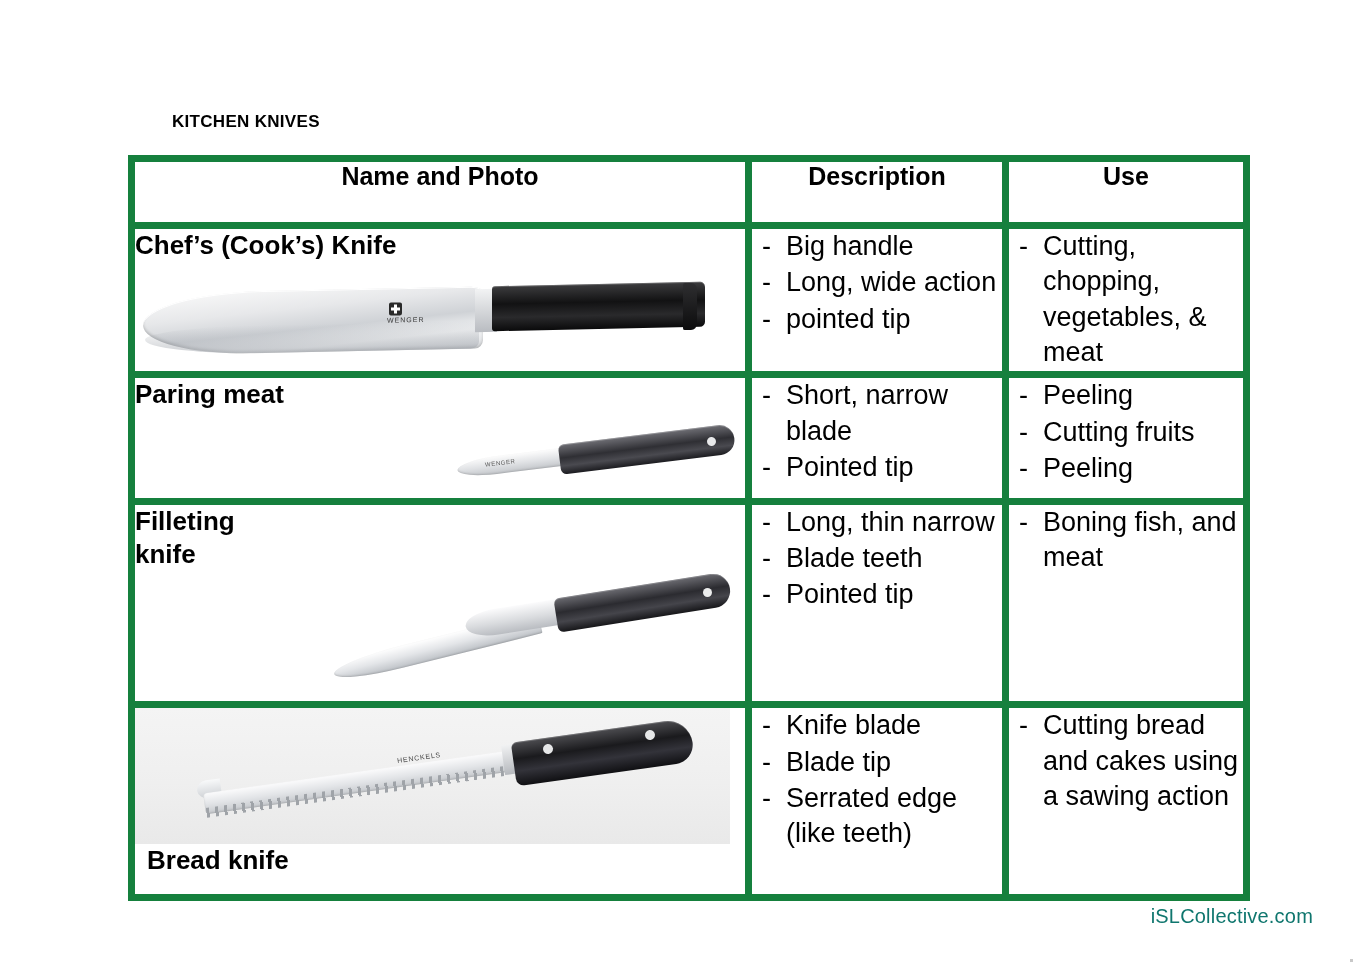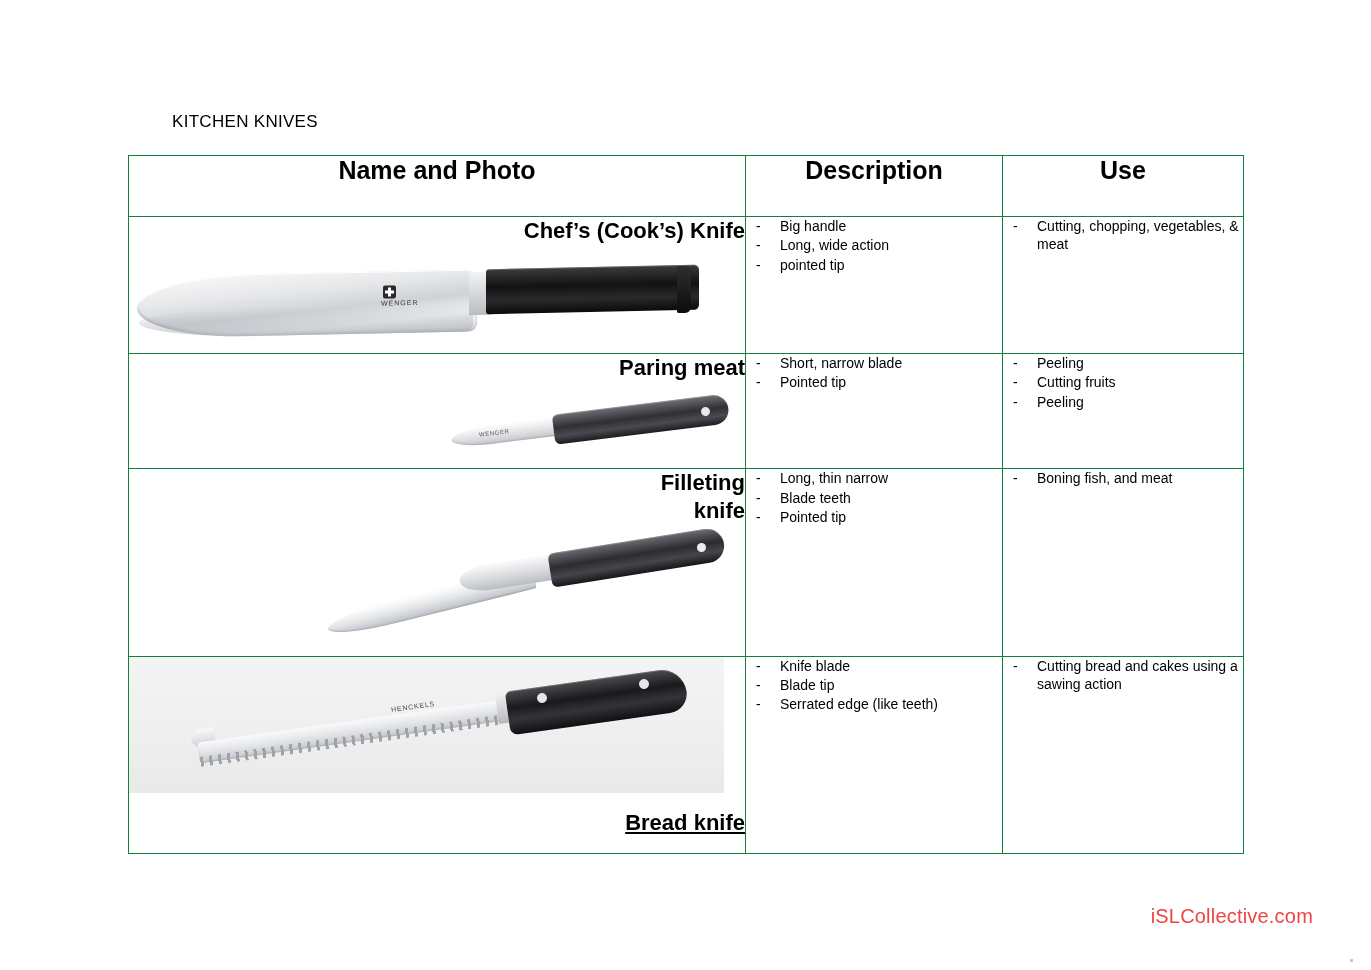--- a/index.html
+++ b/index.html
@@ -18,33 +18,33 @@
   .page {
     position: absolute;
     inset: 0;
     background: #ffffff;
   }
   .doc-title {
     position: absolute;
     left: 172px;
     top: 112px;
     font-size: 17px;
-    font-weight: normal;
+    font-weight: bold;
     letter-spacing: 0.3px;
   }
   table.knives {
     position: absolute;
     left: 128px;
     top: 155px;
     width: 1115px;
     border-collapse: collapse;
     table-layout: fixed;
   }
   table.knives td, table.knives th {
-    border: 1px solid #15803d;
+    border: 7px solid #15803d;
     vertical-align: top;
     padding: 0;
   }
   .col-name { width: 617px; }
   .col-desc { width: 257px; }
   .col-use  { width: 241px; }
 
   thead th {
     text-align: center;
     font-size: 25px;
@@ -52,41 +52,40 @@
     height: 60px;
     vertical-align: middle;
     padding: 4px 0 10px 0;
   }
 
   .cell-name {
     position: relative;
     padding: 10px 0 6px 12px;
   }
   .knife-label {
-    font-size: 22px;
+    font-size: 26px;
     font-weight: bold;
     line-height: 1.28;
     position: relative;
     z-index: 3;
-    text-align: right;
   }
   .knife-label.bottom {
     margin-top: 0;
   }
 
   .desc-cell, .use-cell {
     padding: 12px 8px 14px 10px;
   }
   ul.dashlist {
     list-style: none;
     margin: 0;
     padding: 0;
   }
   ul.dashlist li {
-    font-size: 14px;
+    font-size: 27px;
     line-height: 1.31;
     padding-left: 34px;
     position: relative;
     margin-bottom: 1px;
   }
   ul.dashlist li::before {
     content: "-";
     position: absolute;
     left: 10px;
     top: 0;
@@ -355,21 +354,21 @@
     letter-spacing: 0.8px;
     color: #4d4d4d;
     transform: rotate(-8deg);
   }
 
   .watermark {
     position: absolute;
     right: 58px;
     bottom: 42px;
     font-size: 20px;
-    color: #ef4444;
+    color: #0f766e;
     letter-spacing: 0.2px;
   }
   .corner-dot {
     position: absolute;
     right: 18px;
     bottom: 8px;
     width: 3px;
     height: 3px;
     background: #c8c8c8;
   }
@@ -482,21 +481,21 @@
           <div class="knife-art art-bread">
             <div class="bread-tip"></div>
             <div class="bread-blade"></div>
             <div class="bread-serration"></div>
             <div class="bread-bolster"></div>
             <div class="bread-handle"></div>
             <div class="bread-rivet-a"></div>
             <div class="bread-rivet-b"></div>
             <div class="bread-mark">HENCKELS</div>
           </div>
-          <div class="knife-label bottom" style="padding:16px 0 10px 12px;text-decoration:underline;">Bread knife</div>
+          <div class="knife-label bottom" style="padding:0 0 10px 12px;">Bread knife</div>
         </td>
         <td class="desc-cell">
           <ul class="dashlist">
             <li>Knife blade</li>
             <li>Blade tip</li>
             <li>Serrated edge (like teeth)</li>
           </ul>
         </td>
         <td class="use-cell">
           <ul class="dashlist">

